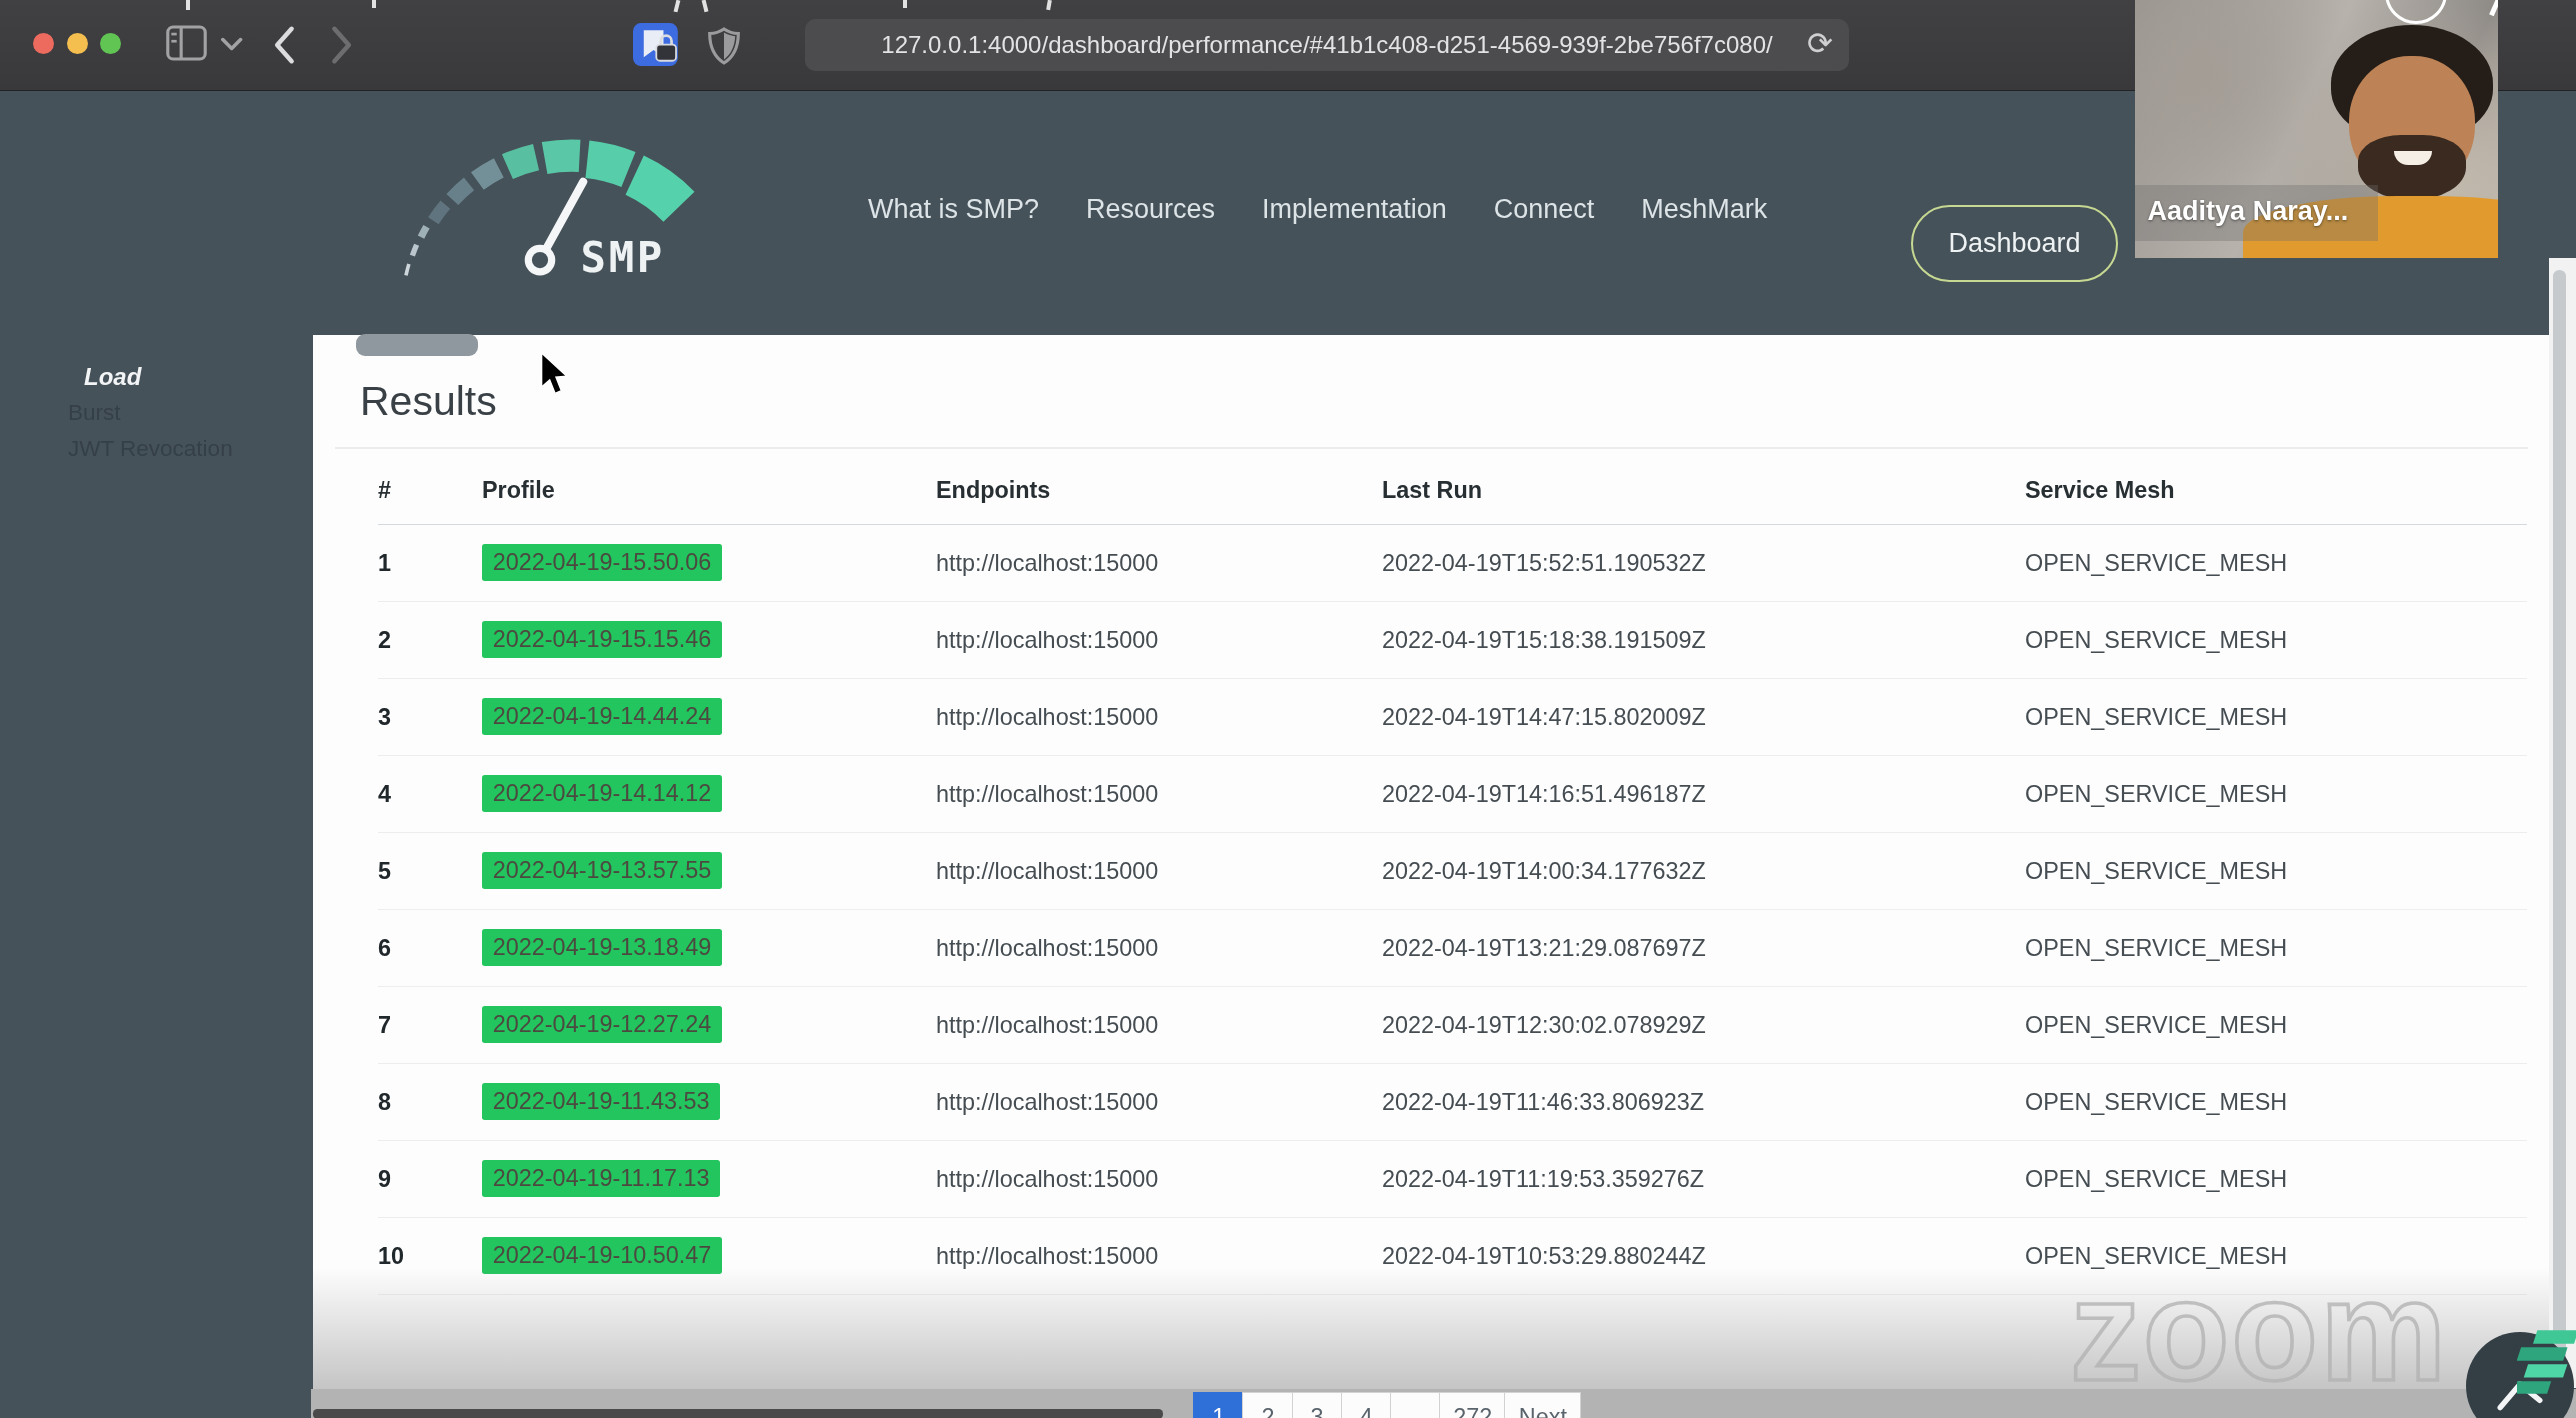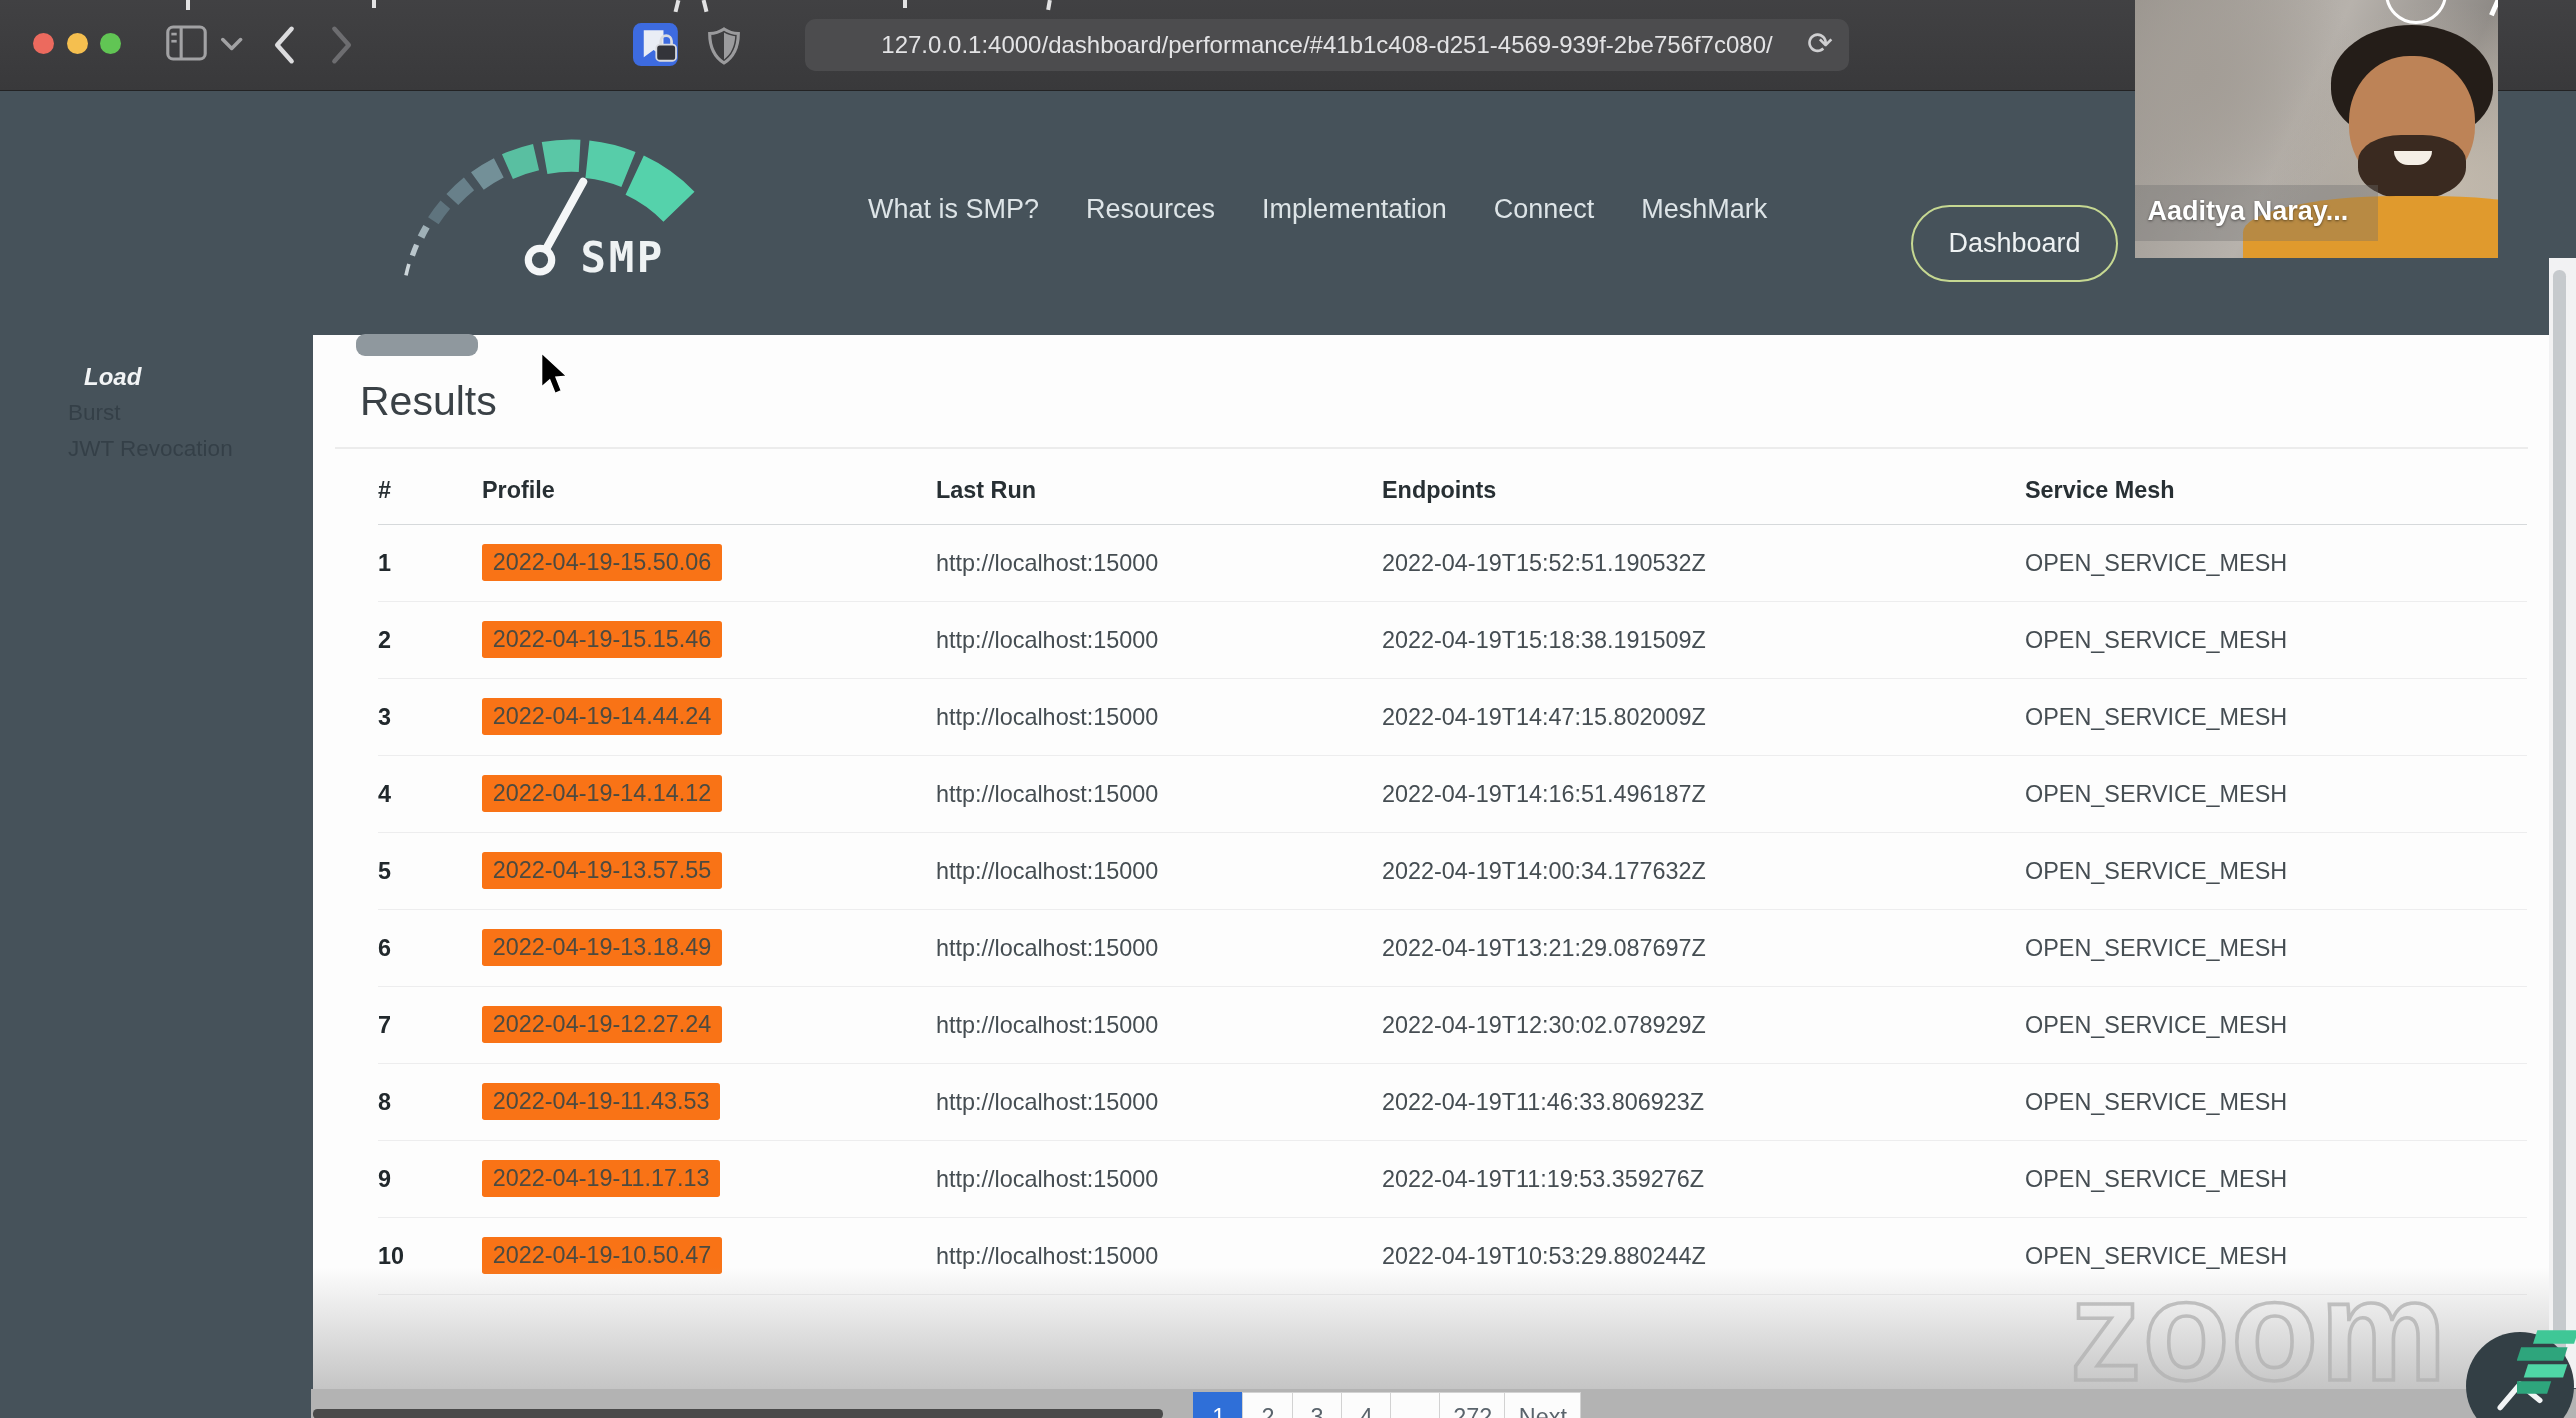--- a/index.html
+++ b/index.html
@@ -44,21 +44,21 @@
   .results{left:360px;top:378px;font-size:41px;color:#3a4146;font-weight:500;z-index:3;}
   .rule{left:335px;top:447px;width:2193px;height:1.8px;background:#ececec;z-index:3;}
 
   
   .tablewrap{left:378px;top:455px;width:2149px;z-index:3;}
   .t-row{display:grid;grid-template-columns:104px 454px 446px 643px auto;align-items:center;}
   .t-head{height:69px;border-bottom:1.8px solid #d6d9db;font-weight:bold;color:#272f33;font-size:23.4px;align-items:start;padding-top:0;}
   .t-head > div{padding-top:21.6px;}
   .t-body-row{height:76px;border-bottom:1.8px solid #ededee;font-size:23.4px;color:#454d52;}
   .t-body-row .num{font-weight:bold;color:#21282c;}
-  .hl{background:#f97316;color:#4c4a40;padding:5.4px 10.8px;border-radius:2.7px;}
+  .hl{background:#22c55e;color:#4c4a40;padding:5.4px 10.8px;border-radius:2.7px;}
 
   
   .pager{left:1195px;top:1392px;display:flex;z-index:8;}
   .pg{width:51px;height:50px;background:#fcfcfc;border:1.8px solid #d2d2d2;margin-left:-1.8px;
     box-sizing:border-box;color:#5a646c;font-size:23.4px;text-align:center;padding-top:10.8px;}
   .pg.active{background:#2f6fd8;border-color:#2f6fd8;color:#fff;}
   .pg.ellip{padding-top:23.4px;}
   .pg.wide{width:67px;}
   .pg.next{width:77px;}
 
@@ -179,22 +179,22 @@
 
 <div class="abs panel"></div>
 <div class="abs graytab"></div>
 <div class="abs results">Results</div>
 <div class="abs rule"></div>
 
 <div class="abs tablewrap">
   <div class="t-row t-head">
     <div>#</div>
     <div>Profile</div>
+    <div>Endpoints</div>
     <div>Last Run</div>
-    <div>Endpoints</div>
     <div>Service Mesh</div>
   </div>
   <div id="tbody">
   <div class="t-row t-body-row">
     <div class="num">1</div>
     <div><span class="hl">2022-04-19-15.50.06</span></div>
     <div>http://localhost:15000</div>
     <div>2022-04-19T15:52:51.190532Z</div>
     <div>OPEN_SERVICE_MESH</div>
   </div>

